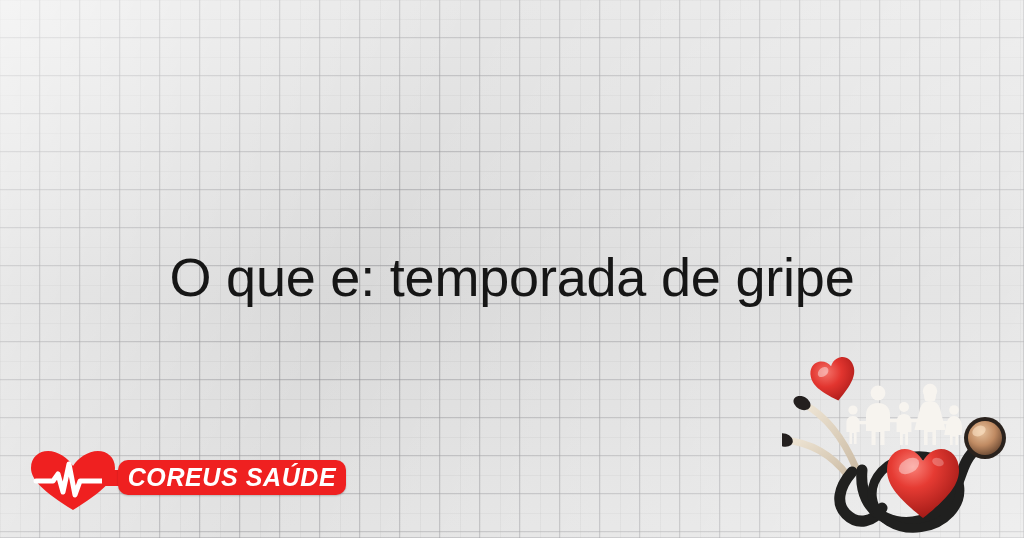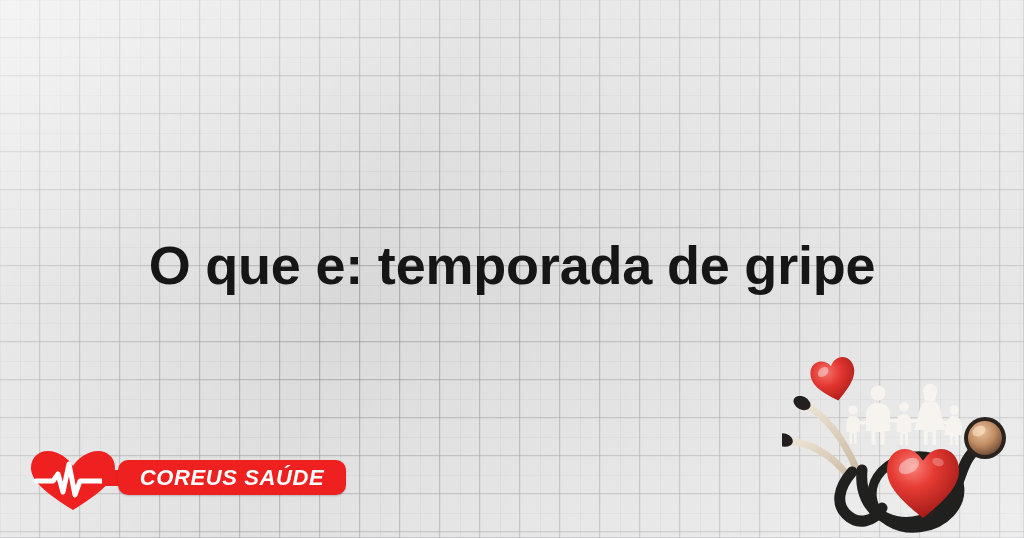--- a/index.html
+++ b/index.html
@@ -49,24 +49,24 @@
       linear-gradient(to bottom, rgba(255,255,255,0.30) 0%, rgba(0,0,0,0.02) 55%,
                       rgba(255,255,255,0.16) 100%);
     pointer-events: none;
   }
 
   
   .headline {
     position: absolute;
     left: 0;
     right: 0;
-    top: 236px;
+    top: 248px;
     text-align: center;
     font-size: 54px;
-    font-weight: 700;
+    font-weight: 400;
     color: #161616;
     letter-spacing: -0.2px;
     line-height: 1.1;
     white-space: nowrap;
   }
 
   
   .brand-logo {
     position: absolute;
     left: 30px;
@@ -100,21 +100,21 @@
     border-radius: 10px;
     box-shadow: 0 1px 2px rgba(0,0,0,0.20);
   }
   .brand-badge-text {
     position: absolute;
     inset: 0;
     display: flex;
     align-items: center;
     justify-content: center;
     color: #ffffff;
-    font-size: 22px;
+    font-size: 25px;
     font-weight: 700;
     font-style: italic;
     letter-spacing: 0.6px;
     white-space: nowrap;
   }
 
   
   .illustration {
     position: absolute;
     left: 784px;

